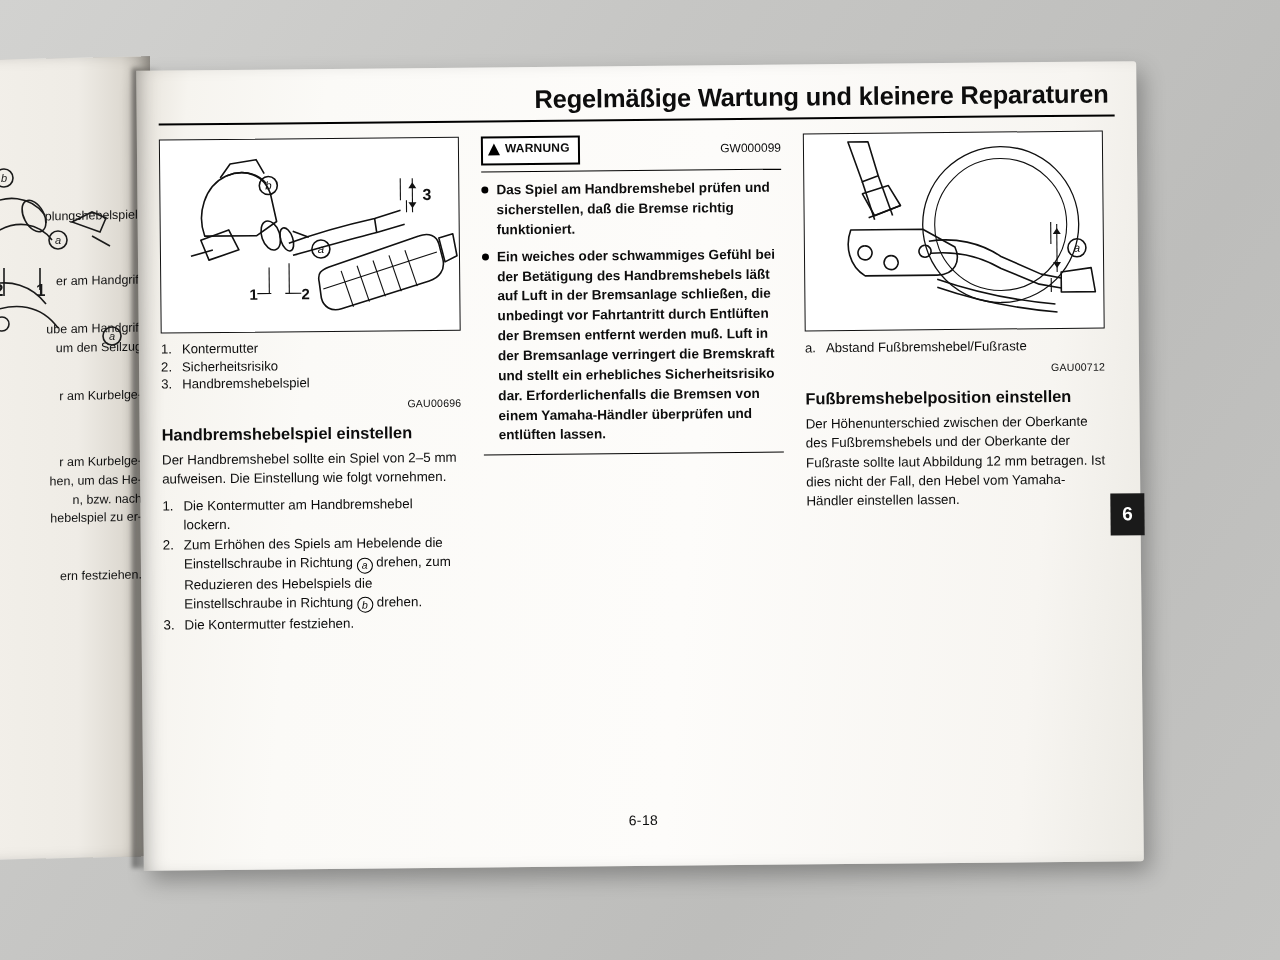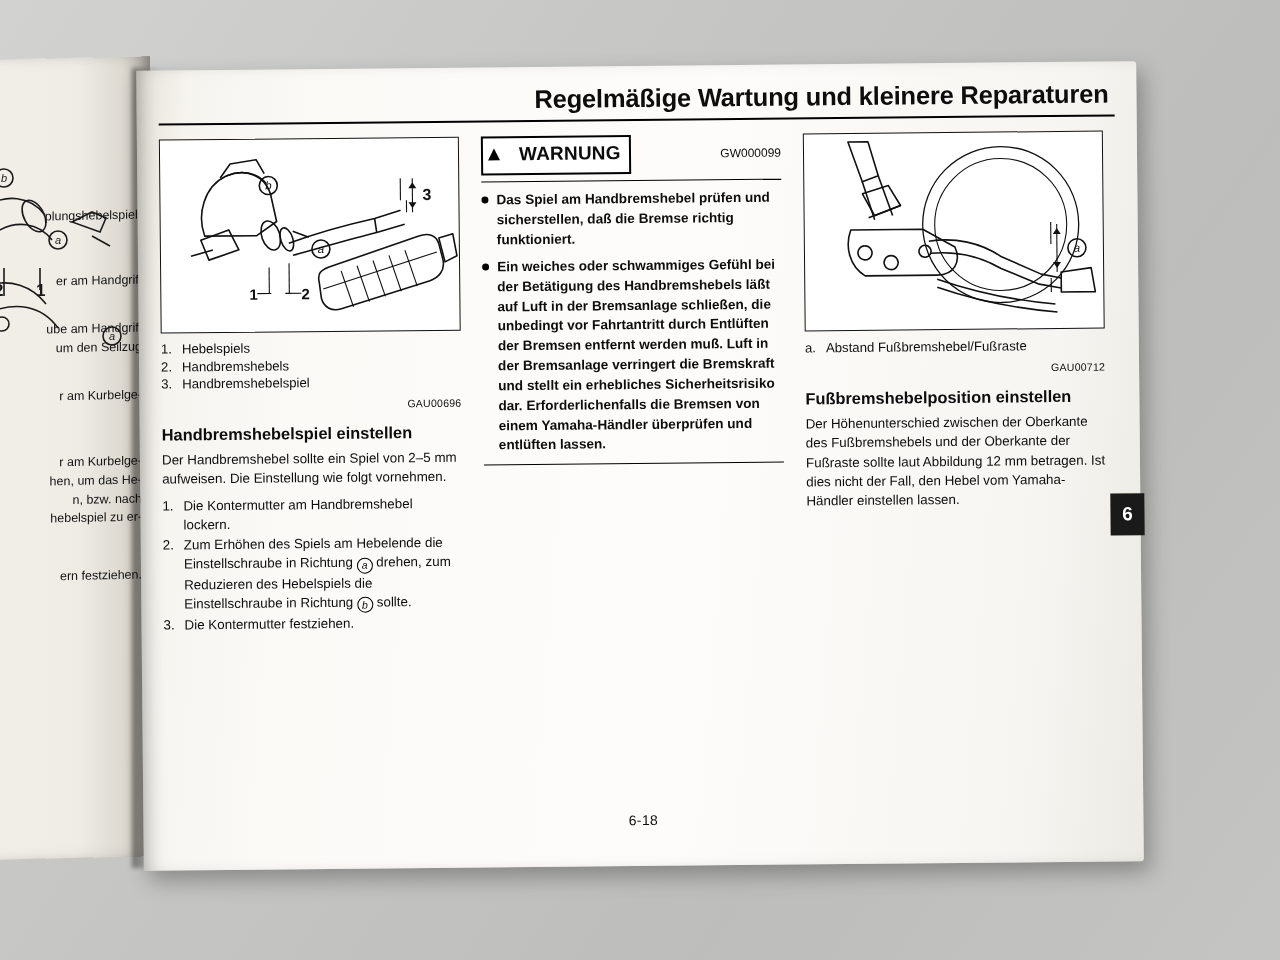--- a/index.html
+++ b/index.html
@@ -174,25 +174,25 @@
 
   
   .warn-head {
     display: flex;
     align-items: center;
     justify-content: space-between;
   }
   .warn-badge {
     display: inline-flex;
     align-items: center;
-    gap: 19px;
+    gap: 5px;
     border: 2px solid #000;
     padding: 2px 8px 6px 5px;
     font-weight: bold;
-    font-size: 19px;
+    font-size: 12px;
     letter-spacing: .2px;
     background: #fff;
   }
   .warn-tri {
     display: inline-block;
     width: 0; height: 0;
     border-left: 6.5px solid transparent;
     border-right: 6.5px solid transparent;
     border-bottom: 12px solid #000;
     position: relative;
@@ -389,45 +389,45 @@
               <text x="160" y="114" font-size="11.5" font-style="italic" text-anchor="middle" font-family="Liberation Sans" fill="#111">a</text>
               <text x="88" y="160" font-size="15" font-weight="bold" font-family="Liberation Sans" fill="#111">1</text>
               <text x="140" y="160" font-size="15" font-weight="bold" font-family="Liberation Sans" fill="#111">2</text>
               <text x="262" y="62" font-size="16" font-weight="bold" font-family="Liberation Sans" fill="#111">3</text>
             </svg>
           </div>
 
           <ol class="legend">
             <li>
               <span class="n">1.</span>
-              <span>Hebelspiels</span>
+              <span>Kontermutter</span>
             </li>
             <li>
               <span class="n">2.</span>
-              <span>Handbremshebels</span>
+              <span>Sicherheitsrisiko</span>
             </li>
             <li>
               <span class="n">3.</span>
               <span>Handbremshebelspiel</span>
             </li>
           </ol>
 
           <div class="figcode">GAU00696</div>
 
           <h2 class="sec">Handbremshebelspiel einstellen</h2>
           <p>Der Handbremshebel sollte ein Spiel von 2–5 mm aufweisen. Die Einstellung wie folgt vornehmen.</p>
 
           <ol class="steps">
             <li>
               <span class="n">1.</span>
               <span>Die Kontermutter am Handbremshebel lockern.</span>
             </li>
             <li>
               <span class="n">2.</span>
-              <span><span>Zum Erhöhen des Spiels am Hebelende die Einstellschraube in Richtung </span><span class="circ">a</span><span> drehen, zum Reduzieren des Hebelspiels die Einstellschraube in Richtung </span><span class="circ">b</span><span> sollte.</span></span>
+              <span><span>Zum Erhöhen des Spiels am Hebelende die Einstellschraube in Richtung </span><span class="circ">a</span><span> drehen, zum Reduzieren des Hebelspiels die Einstellschraube in Richtung </span><span class="circ">b</span><span> drehen.</span></span>
             </li>
             <li>
               <span class="n">3.</span>
               <span>Die Kontermutter festziehen.</span>
             </li>
           </ol>
         </div>
 
         <div class="col">
           <div class="warn-head">

